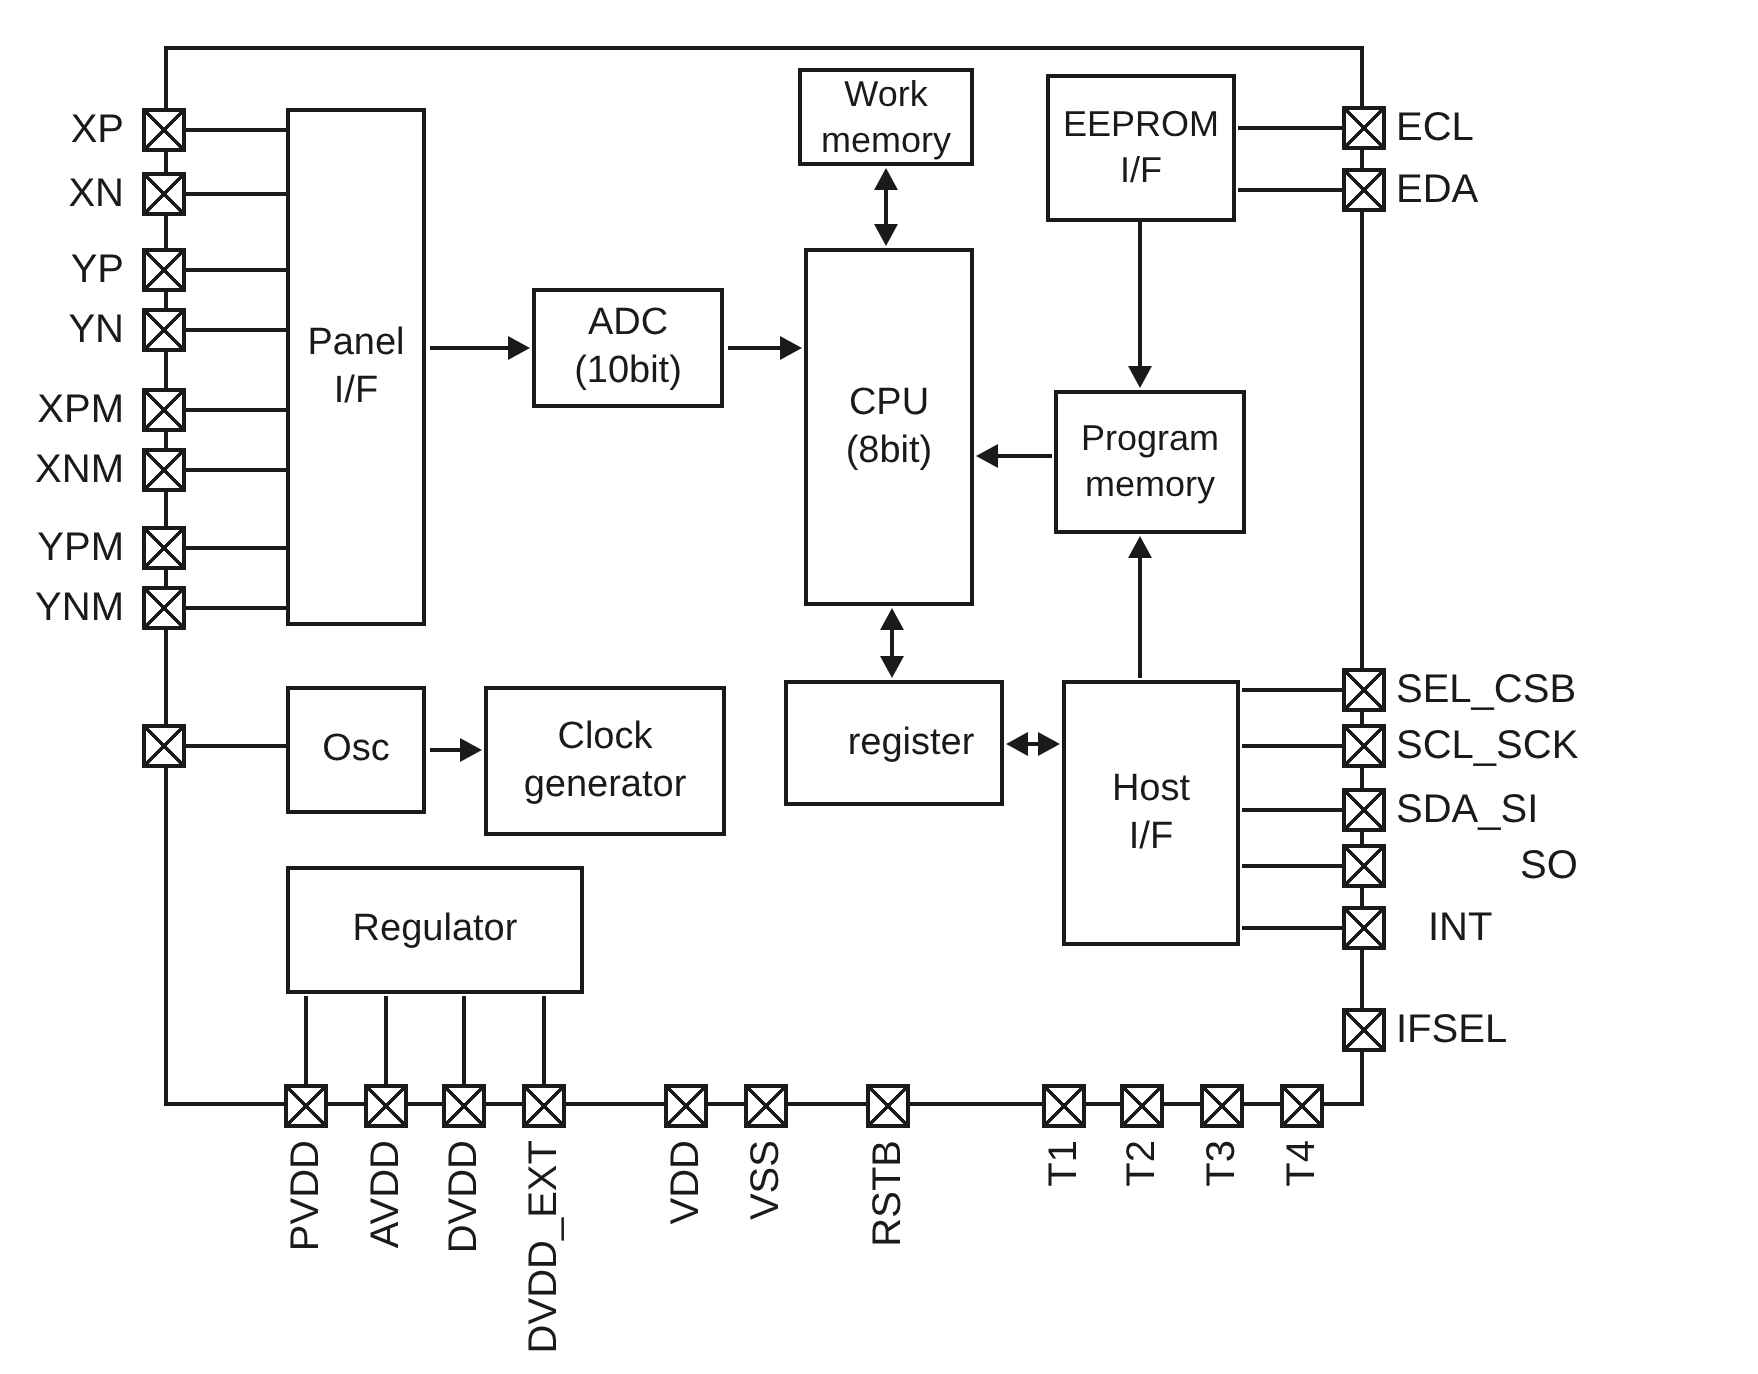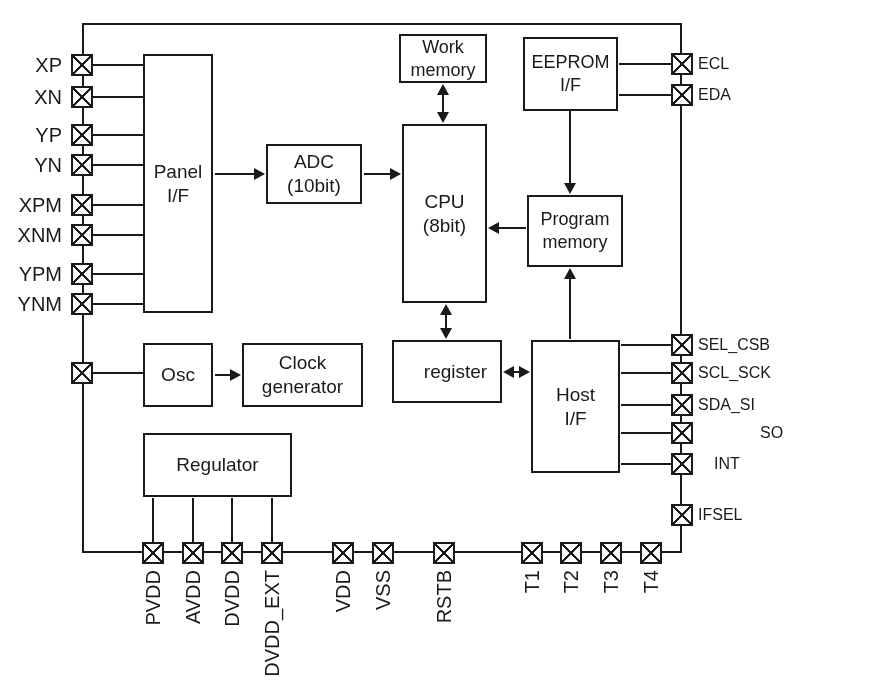--- a/index.html
+++ b/index.html
@@ -9,21 +9,21 @@
   .block{position:absolute;border:2px solid #1a1a1a;background:#fff;box-sizing:border-box;
          display:flex;flex-direction:column;align-items:center;justify-content:center;
          font-size:19px;line-height:24px;text-align:center;z-index:3;}
   .block.small{font-size:18px;line-height:23px;}
   .pin{position:absolute;width:22px;height:22px;box-sizing:border-box;border:2px solid #1a1a1a;z-index:4;
        background:
         linear-gradient(45deg, transparent calc(50% - 1px), #1a1a1a calc(50% - 1px), #1a1a1a calc(50% + 1px), transparent calc(50% + 1px)),
         linear-gradient(-45deg, transparent calc(50% - 1px), #1a1a1a calc(50% - 1px), #1a1a1a calc(50% + 1px), transparent calc(50% + 1px)),
         #fff;}
   .lbl-left{position:absolute;left:6px;width:56px;text-align:right;font-size:20px;line-height:24px;}
-  .lbl-right{position:absolute;left:698px;font-size:16px;line-height:24px;white-space:nowrap;}
+  .lbl-right{position:absolute;left:698px;font-size:20px;line-height:24px;white-space:nowrap;}
   .lbl-bottom{position:absolute;font-size:20px;line-height:22px;white-space:nowrap;
               transform-origin:0 0;transform:rotate(-90deg) translateX(-100%);}
   .hline{position:absolute;height:2px;background:#1a1a1a;z-index:2;}
   .vline{position:absolute;width:2px;background:#1a1a1a;z-index:2;}
   .ah{position:absolute;width:0;height:0;border-style:solid;z-index:2;}
 </style>
 </head>
 <body>
 
 <div class="stage" id="stage">
@@ -57,21 +57,21 @@
   <div class="block" style="left:392px;top:340px;width:110px;height:63px;padding-left:17px;">
     <span>register</span>
   </div>
   <div class="block" style="left:531px;top:340px;width:89px;height:133px;">
     <span>Host</span>
     <span>I/F</span>
   </div>
   <div class="block" style="left:143px;top:343px;width:70px;height:64px;">
     <span>Osc</span>
   </div>
-  <div class="block" style="left:242px;top:343px;width:121px;height:64px;">
+  <div class="block" style="left:242px;top:343px;width:121px;height:75px;">
     <span>Clock</span>
     <span>generator</span>
   </div>
   <div class="block" style="left:143px;top:433px;width:149px;height:64px;">
     <span>Regulator</span>
   </div>
 
   <div class="pin" style="left:71px;top:54px;"></div>
   <div class="pin" style="left:71px;top:86px;"></div>
   <div class="pin" style="left:71px;top:124px;"></div>

